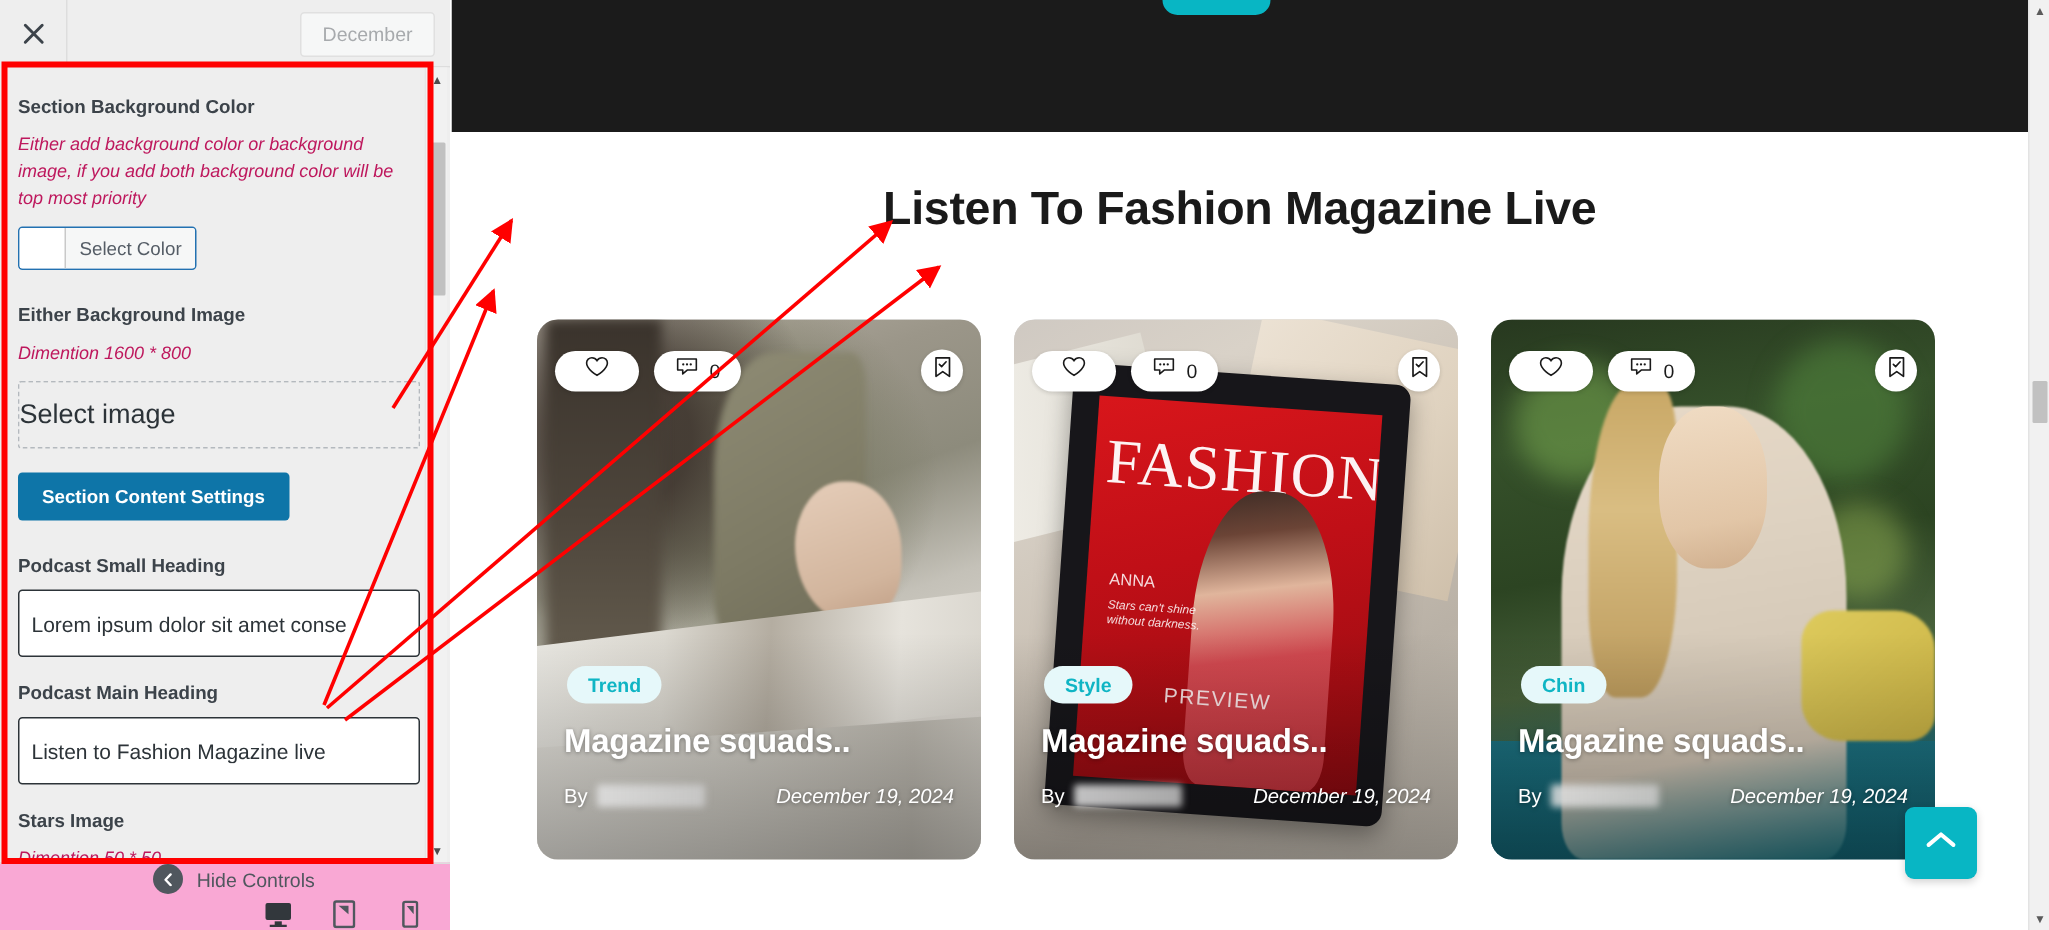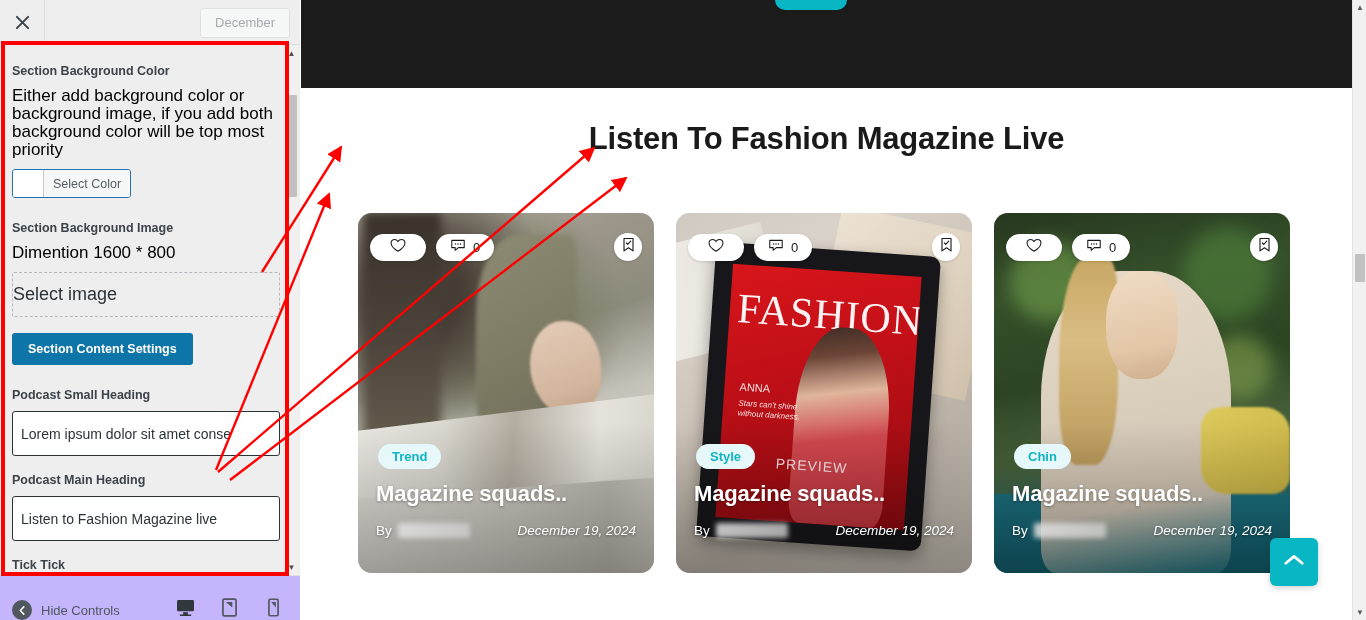--- a/index.html
+++ b/index.html
@@ -54,21 +54,21 @@
   }
   .cz-inner {
     position: absolute; left: 0; top: 0;
     width: 292px; padding: 18px 12px 10px 12px;
   }
   .cz-label {
     font-size: 12.5px; font-weight: bold; color: #3c434a;
     margin: 0 0 8px 0; line-height: 16px;
   }
   .cz-desc {
-    font-size: 17px; color: #000000;
+    font-size: 12px; font-style: italic; color: #be185d;
     line-height: 18px; margin: 0 0 10px 0;
   }
   .cz-colorpick {
     display: inline-flex; align-items: stretch;
     border: 1px solid #2271b1; border-radius: 3px;
     background: #f6f7f7; height: 29px; overflow: hidden;
     margin-bottom: 22px; cursor: pointer;
   }
   .cz-swatch { width: 31px; background: #ffffff; border-right: 1px solid #c9c9c9; }
   .cz-colorlabel {
@@ -121,23 +121,23 @@
   .cz-thumb {
     position: absolute; left: 2px; top: 50px;
     width: 11px; height: 102px;
     background: #c1c1c1; border-radius: 1px;
   }
 
   
   .cz-footer {
     position: absolute; left: 0; bottom: 0;
     width: 300px; height: 45px;
-    background: #c4b5fd;
+    background: #f9a8d4;
     border-top: 1px solid #dddddd;
-    display: flex; align-items: flex-end;
+    display: flex; align-items: center; flex-direction: column;
   }
   .cz-hide {
     display: flex; align-items: center; gap: 9px;
     padding-left: 12px; cursor: pointer;
   }
   .cz-hide-circle {
     width: 20px; height: 20px; border-radius: 50%;
     background: #50575e; display: flex;
     align-items: center; justify-content: center;
   }
@@ -415,33 +415,33 @@
     <div class="cz-body">
       <div class="cz-inner">
 
         <div class="cz-label">Section Background Color</div>
         <div class="cz-desc">Either add background color or background image, if you add both background color will be top most priority</div>
         <div class="cz-colorpick">
           <div class="cz-swatch"></div>
           <div class="cz-colorlabel">Select Color</div>
         </div>
 
-        <div class="cz-label">Section Background Image</div>
+        <div class="cz-label">Either Background Image</div>
         <div class="cz-desc">Dimention 1600 * 800</div>
         <div class="cz-selectimg">Select image</div>
 
         <div class="cz-btn-primary">Section Content Settings</div>
 
         <div class="cz-label">Podcast Small Heading</div>
         <input class="cz-input" type="text" value="Lorem ipsum dolor sit amet conse" style="">
 
         <div class="cz-label">Podcast Main Heading</div>
         <input class="cz-input" type="text" value="Listen to Fashion Magazine live" style="">
 
-        <div class="cz-label">Tick Tick</div>
+        <div class="cz-label">Stars Image</div>
         <div class="cz-desc">Dimention 50 * 50</div>
         <div class="cz-selectimg">&nbsp;</div>
       </div>
     </div>
 
     <div class="cz-scroll">
       <div class="cz-scroll-up">▲</div>
       <div class="cz-thumb"></div>
       <div class="cz-scroll-dn">▼</div>
     </div>

